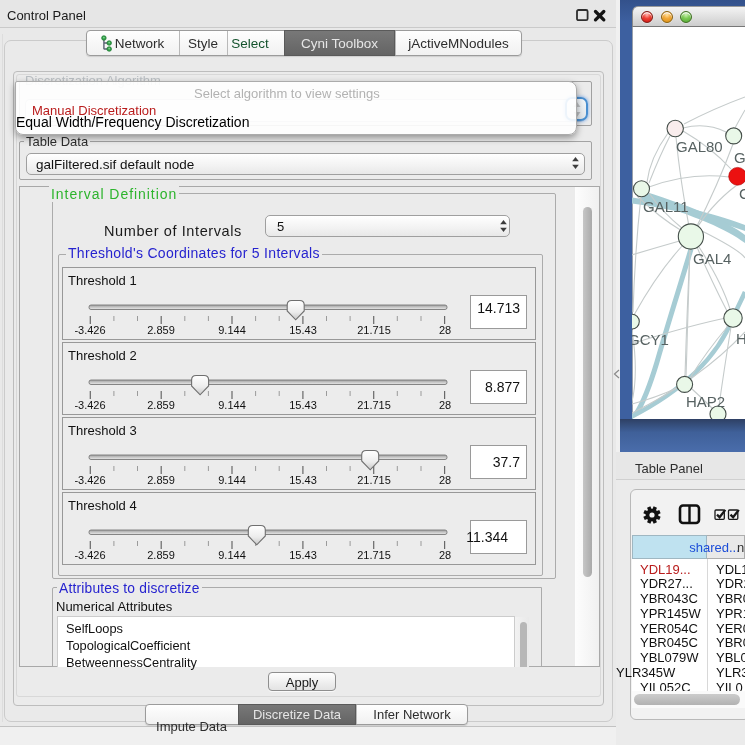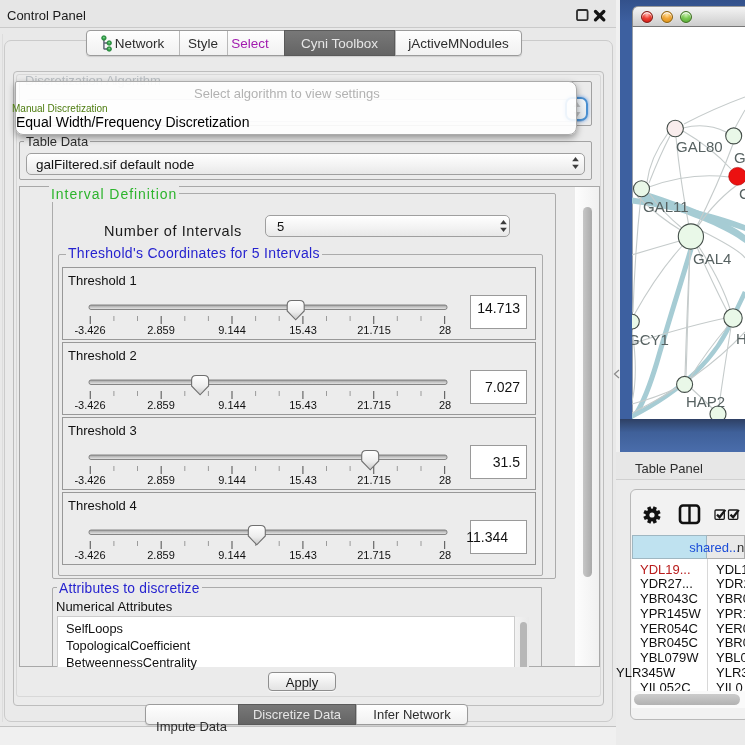--- a/index.html
+++ b/index.html
@@ -36,21 +36,21 @@
         <circle cx="2.9" cy="3" r="2.3" fill="#33a04a" stroke="#1d7a30" stroke-width="0.7"></circle>
         <circle cx="8.2" cy="8" r="2.3" fill="#33a04a" stroke="#1d7a30" stroke-width="0.7"></circle>
         <circle cx="8.2" cy="14" r="2.3" fill="#33a04a" stroke="#1d7a30" stroke-width="0.7"></circle>
         <circle cx="2.9" cy="2.6" r="0.9" fill="#7ed28f"></circle>
         <circle cx="8.2" cy="7.6" r="0.9" fill="#7ed28f"></circle>
         <circle cx="8.2" cy="13.6" r="0.9" fill="#7ed28f"></circle>
       </svg>Network</div>
     <div class="abs" style="left:179px;top:31px;width:1px;height:24px;background:#b9b9b9;z-index:10"></div>
     <div class="abs b" style="left:179px;top:30px;width:48px;height:26px;display:flex;align-items:center;justify-content:center;font-size:13.5px;color:#2d2d2d;z-index:10">Style</div>
     <div class="abs" style="left:227px;top:31px;width:1px;height:24px;background:#b9b9b9;z-index:10"></div>
-    <div class="abs b" style="left:227px;top:30px;width:46px;height:26px;display:flex;align-items:center;justify-content:center;font-size:13.5px;color:#a21caf;z-index:10">Select</div>
+    <div class="abs b" style="left:227px;top:30px;width:46px;height:26px;display:flex;align-items:center;justify-content:center;font-size:13.5px;color:#14532d;z-index:10">Select</div>
     <div class="abs" style="left:284px;top:30px;width:111px;height:26px;background:linear-gradient(#787878,#646464);border:1px solid #5a5a5a;z-index:10"></div>
     <div class="abs b" style="left:284px;top:30px;width:111px;height:26px;display:flex;align-items:center;justify-content:center;font-size:13.5px;color:#e6e6e6;z-index:10">Cyni Toolbox</div>
     <div class="abs" style="left:395px;top:31px;width:1px;height:24px;background:#b9b9b9;z-index:10"></div>
     <div class="abs b" style="left:395px;top:30px;width:127px;height:26px;display:flex;align-items:center;justify-content:center;font-size:13.5px;color:#2d2d2d;z-index:10">jActiveMNodules</div>
 <div class="abs" style="left:3.5px;top:40px;width:609px;height:682px;background:#eaeaea;border:1px solid #cbcbcb;border-radius:7px"></div>
 <div class="abs" style="left:13px;top:71px;width:591px;height:635px;background:#ebebeb;border:1px solid #bdbdbd;border-radius:4px"></div>
 <div class="abs" style="left:16px;top:74px;width:585px;height:623px;background:#ebebeb;border:1px solid #d8d8d8;border-radius:3px"></div>
 <div class="abs" style="left:19px;top:81px;width:573px;height:45px;border:1px solid #a0a0a0;border-radius:2px"></div>
 <div class="abs b" style="left:25px;top:73px;font-size:13px;color:#b9bec2">Discretization Algorithm</div>
 <div class="abs" style="left:25px;top:99px;width:560px;height:23px;background:rgba(243,246,248,0.65);border:1px solid rgba(150,158,165,0.55);border-radius:5px"></div>
@@ -131,21 +131,21 @@
       <line x1="382.6" y1="49" x2="382.6" y2="57" stroke="#686868" stroke-width="1.2"></line>
       <path d="M 129.6 44 L 129.6 38 Q 129.6 33.5 134.1 33.5 L 142.1 33.5 Q 146.6 33.5 146.6 38 L 146.6 44 L 138.1 52.8 Z" fill="url(#thm)" stroke="#6f6f6f" stroke-width="1.1"></path>
     </svg>
     <div class="abs b" style="left:60px;top:399px;width:60px;text-align:center;font-size:11px;color:#111">-3.426</div>
     <div class="abs b" style="left:131px;top:399px;width:60px;text-align:center;font-size:11px;color:#111">2.859</div>
     <div class="abs b" style="left:202px;top:399px;width:60px;text-align:center;font-size:11px;color:#111">9.144</div>
     <div class="abs b" style="left:273px;top:399px;width:60px;text-align:center;font-size:11px;color:#111">15.43</div>
     <div class="abs b" style="left:344px;top:399px;width:60px;text-align:center;font-size:11px;color:#111">21.715</div>
     <div class="abs b" style="left:415px;top:399px;width:60px;text-align:center;font-size:11px;color:#111">28</div>
     <div class="abs" style="left:470px;top:370px;width:57px;height:34px;background:#fff;border:1px solid #9a9a9a"></div>
-    <div class="abs" style="left:470px;top:379px;width:50px;text-align:right;font-size:14px;color:#111">7.027</div>
+    <div class="abs" style="left:470px;top:379px;width:50px;text-align:right;font-size:14px;color:#111">8.877</div>
 <div class="abs" style="left:62px;top:417px;width:474px;height:73px;background:#ececec;border:1px solid #989898"></div>
     <div class="abs b" style="left:68px;top:423px;font-size:13px;color:#111">Threshold 3</div>
     <svg class="abs" style="left:62px;top:417px" width="474" height="73" viewBox="0 0 474 73">
       <rect x="27" y="38" width="358" height="4.5" rx="2" fill="url(#trk)" stroke="#787878" stroke-width="0.9"></rect>
       <line x1="28.3" y1="49" x2="28.3" y2="57" stroke="#686868" stroke-width="1.2"></line>
       <line x1="51.9" y1="49" x2="51.9" y2="54" stroke="#9a9a9a" stroke-width="1"></line>
       <line x1="75.5" y1="49" x2="75.5" y2="54" stroke="#9a9a9a" stroke-width="1"></line>
       <line x1="99.2" y1="49" x2="99.2" y2="57" stroke="#686868" stroke-width="1.2"></line>
       <line x1="122.8" y1="49" x2="122.8" y2="54" stroke="#9a9a9a" stroke-width="1"></line>
       <line x1="146.4" y1="49" x2="146.4" y2="54" stroke="#9a9a9a" stroke-width="1"></line>
@@ -161,21 +161,21 @@
       <line x1="382.6" y1="49" x2="382.6" y2="57" stroke="#686868" stroke-width="1.2"></line>
       <path d="M 299.7 44 L 299.7 38 Q 299.7 33.5 304.2 33.5 L 312.2 33.5 Q 316.7 33.5 316.7 38 L 316.7 44 L 308.2 52.8 Z" fill="url(#thm)" stroke="#6f6f6f" stroke-width="1.1"></path>
     </svg>
     <div class="abs b" style="left:60px;top:474px;width:60px;text-align:center;font-size:11px;color:#111">-3.426</div>
     <div class="abs b" style="left:131px;top:474px;width:60px;text-align:center;font-size:11px;color:#111">2.859</div>
     <div class="abs b" style="left:202px;top:474px;width:60px;text-align:center;font-size:11px;color:#111">9.144</div>
     <div class="abs b" style="left:273px;top:474px;width:60px;text-align:center;font-size:11px;color:#111">15.43</div>
     <div class="abs b" style="left:344px;top:474px;width:60px;text-align:center;font-size:11px;color:#111">21.715</div>
     <div class="abs b" style="left:415px;top:474px;width:60px;text-align:center;font-size:11px;color:#111">28</div>
     <div class="abs" style="left:470px;top:445px;width:57px;height:34px;background:#fff;border:1px solid #9a9a9a"></div>
-    <div class="abs" style="left:470px;top:454px;width:50px;text-align:right;font-size:14px;color:#111">31.5</div>
+    <div class="abs" style="left:470px;top:454px;width:50px;text-align:right;font-size:14px;color:#111">37.7</div>
 <div class="abs" style="left:62px;top:492px;width:474px;height:73px;background:#ececec;border:1px solid #989898"></div>
     <div class="abs b" style="left:68px;top:498px;font-size:13px;color:#111">Threshold 4</div>
     <svg class="abs" style="left:62px;top:492px" width="474" height="73" viewBox="0 0 474 73">
       <rect x="27" y="38" width="358" height="4.5" rx="2" fill="url(#trk)" stroke="#787878" stroke-width="0.9"></rect>
       <line x1="28.3" y1="49" x2="28.3" y2="57" stroke="#686868" stroke-width="1.2"></line>
       <line x1="51.9" y1="49" x2="51.9" y2="54" stroke="#9a9a9a" stroke-width="1"></line>
       <line x1="75.5" y1="49" x2="75.5" y2="54" stroke="#9a9a9a" stroke-width="1"></line>
       <line x1="99.2" y1="49" x2="99.2" y2="57" stroke="#686868" stroke-width="1.2"></line>
       <line x1="122.8" y1="49" x2="122.8" y2="54" stroke="#9a9a9a" stroke-width="1"></line>
       <line x1="146.4" y1="49" x2="146.4" y2="54" stroke="#9a9a9a" stroke-width="1"></line>
@@ -212,21 +212,21 @@
 <div class="abs b" style="left:268px;top:675px;width:68px;text-align:center;font-size:13px;color:#1a1a1a">Apply</div>
 <div class="abs" style="left:145px;top:704px;width:323px;height:21px;background:linear-gradient(#fefefe,#f1f1f1);border:1px solid #9b9b9b;border-radius:4px;box-shadow:0 1px 1px rgba(0,0,0,0.12);z-index:10"></div>
     <div class="abs b" style="left:145px;top:716px;width:93px;height:21px;display:flex;align-items:center;justify-content:center;font-size:13px;color:#2d2d2d;z-index:10">Impute Data</div>
     <div class="abs" style="left:238px;top:704px;width:118px;height:21px;background:linear-gradient(#787878,#646464);border:1px solid #5a5a5a;z-index:10"></div>
     <div class="abs b" style="left:238px;top:704px;width:118px;height:21px;display:flex;align-items:center;justify-content:center;font-size:13px;color:#e6e6e6;z-index:10">Discretize Data</div>
     <div class="abs" style="left:356px;top:705px;width:1px;height:19px;background:#b9b9b9;z-index:10"></div>
     <div class="abs b" style="left:356px;top:704px;width:112px;height:21px;display:flex;align-items:center;justify-content:center;font-size:13px;color:#2d2d2d;z-index:10">Infer Network</div>
 </div>
 <div class="abs" style="left:15.3px;top:81px;width:561.7px;height:54px;background:rgba(255,255,255,0.9);border:1px solid #ababab;border-radius:2px 8px 8px 8px;box-shadow:0 3px 7px rgba(0,0,0,0.38);z-index:50"></div>
 <div class="abs b" style="left:194px;top:85.5px;font-size:13px;color:#b2b2b2;z-index:51">Select algorithm to view settings</div>
-<div class="abs b" style="left:12px;top:102.5px;font-size:10px;color:#4d7c0f;z-index:51">Manual Discretization</div>
+<div class="abs b" style="left:32px;top:102.5px;font-size:13px;color:#b91c1c;z-index:51">Manual Discretization</div>
 <div class="abs" style="left:16px;top:114px;font-size:14px;color:#000;z-index:51">Equal Width/Frequency Discretization</div>
 <div class="abs" style="left:620px;top:0;width:125px;height:419px;background:linear-gradient(180deg,#33518b,#3d60a0 22px,#3d60a0)"></div>
 <div class="abs" style="left:632px;top:6px;width:113px;height:21px;background:linear-gradient(#f4f4f4,#cdcdcd);border-top-left-radius:6px;border-left:1px solid #8a8a8a;border-top:1px solid #9a9a9a;border-bottom:1px solid #777"></div>
 <div class="abs" style="left:641px;top:10.5px;width:12px;height:12px;border-radius:50%;background:radial-gradient(circle at 50% 28%, #ffb3ac 0%, #ee4236 42%, #c90f0a 100%);border:1px solid #7e1a14;box-shadow:inset 0 1.5px 1px rgba(255,255,255,0.9), 0 0.5px 0.5px rgba(255,255,255,0.6)"></div>
 <div class="abs" style="left:660.5px;top:10.5px;width:12px;height:12px;border-radius:50%;background:radial-gradient(circle at 50% 28%, #ffe2a0 0%, #f2a93b 42%, #d88e0e 100%);border:1px solid #8a610e;box-shadow:inset 0 1.5px 1px rgba(255,255,255,0.9), 0 0.5px 0.5px rgba(255,255,255,0.6)"></div>
 <div class="abs" style="left:680px;top:10.5px;width:12px;height:12px;border-radius:50%;background:radial-gradient(circle at 50% 28%, #ccf0b4 0%, #7ecb57 42%, #4da32e 100%);border:1px solid #3f6e22;box-shadow:inset 0 1.5px 1px rgba(255,255,255,0.9), 0 0.5px 0.5px rgba(255,255,255,0.6)"></div>
 <div class="abs" style="left:632px;top:27px;width:113px;height:392px;background:#fff;border-left:1px solid #98a0ac"></div>
 <svg class="abs" style="left:632px;top:27px;z-index:5" width="113" height="392" viewBox="632 27 113 392">
     <path d="M 628,197 C 685,205 720,216 745,225 L 745,231 C 718,222 688,211 628,203 Z" fill="#a6ccd4" stroke="none"></path>
     <path d="M 643,191 C 700,209 728,222 745,235 L 745,243 C 726,229 698,217 641,199 Z" fill="#a6ccd4" stroke="none"></path>

